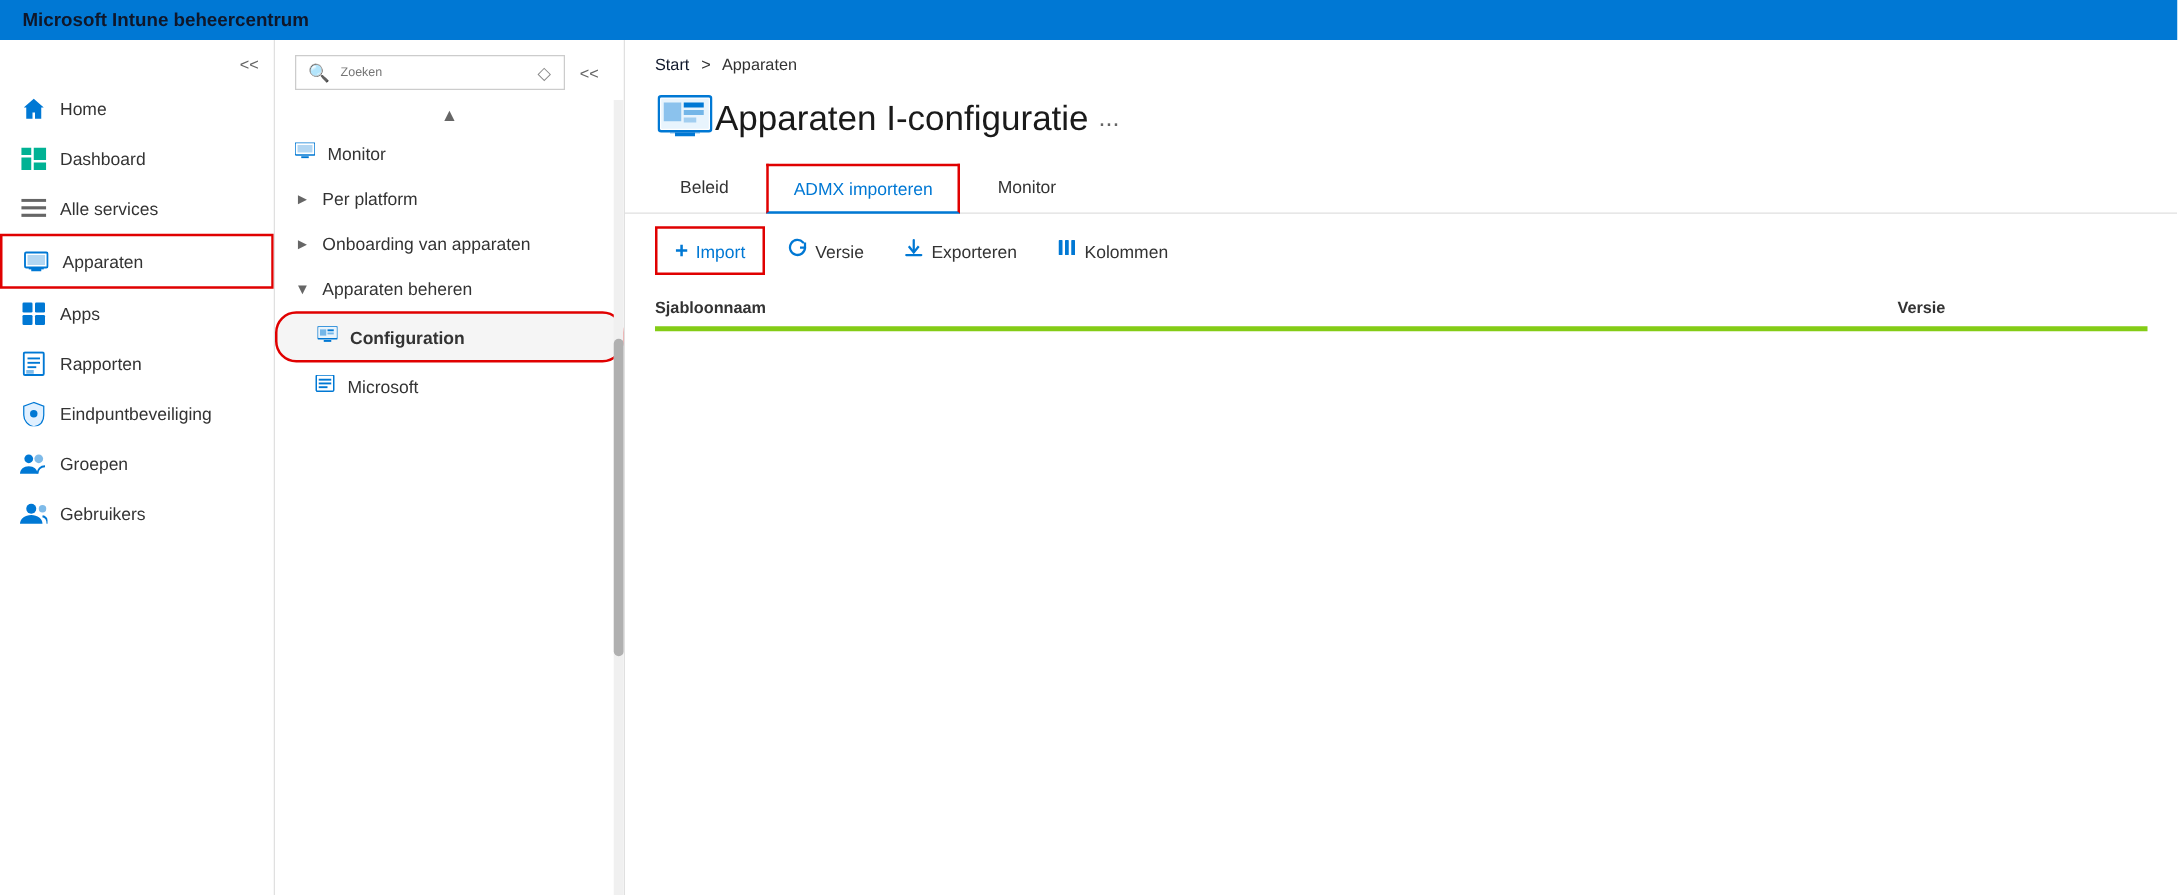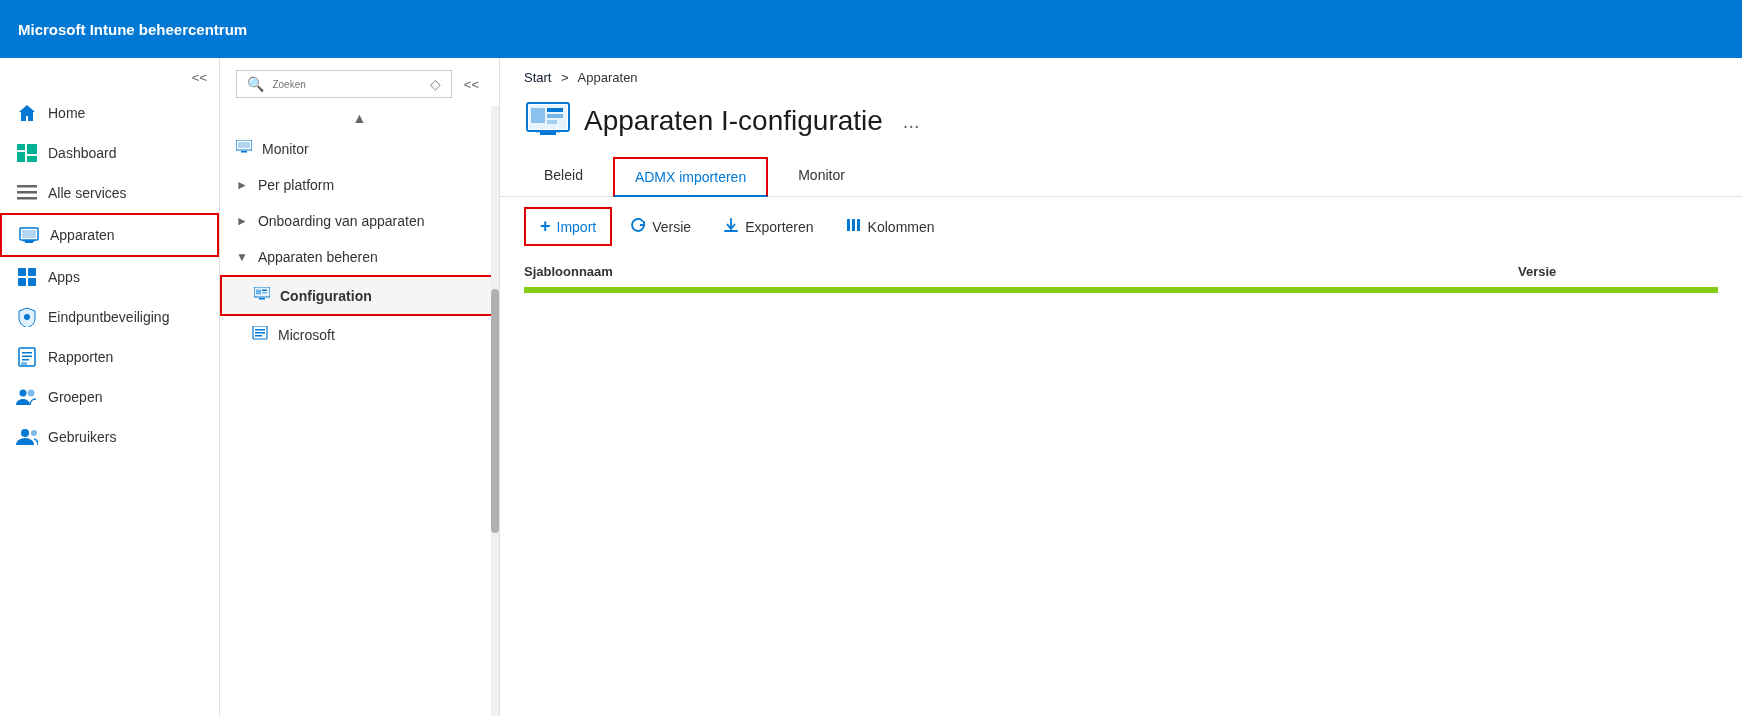--- a/index.html
+++ b/index.html
@@ -1,26 +1,26 @@
 <!DOCTYPE html>
 <html><head>
   <meta charset="utf-8">
   <style>
     * { margin: 0; padding: 0; box-sizing: border-box; }
     body { font-family: 'Segoe UI', sans-serif; font-size: 14px; background: #fff; display: flex; flex-direction: column; height: 716px; overflow: hidden; }
 
     
     .top-bar {
       background: #0078d4;
-      color: #ffffff;
+      color: #0f172a;
       padding: 0 18px;
       font-size: 15px;
       font-weight: 600;
       flex-shrink: 0;
-      height: 58px;
+      height: 32px;
       display: flex;
       align-items: center;
     }
 
     
     .main-layout {
       display: flex;
       flex: 1;
       overflow: hidden;
     }
@@ -145,20 +145,21 @@
     }
     .sub-nav-item .chevron { color: #666; font-size: 12px; }
     .sub-nav-item .icon { color: #0078d4; }
     .sub-nav-item.highlighted {
       border: 2px solid #e00000;
       background: #f5f5f5;
     }
 
     .sub-nav-indent {
       padding-left: 32px;
+      border-radius: 17px;
     }
 
     
     .scroll-track {
       position: absolute;
       right: 0;
       top: 0;
       bottom: 0;
       width: 8px;
       background: #f0f0f0;
@@ -184,21 +185,21 @@
       padding: 12px 24px 0;
       font-size: 13px;
       color: #0078d4;
     }
     .breadcrumb span { color: #333; }
 
     .page-header {
       display: flex;
       align-items: center;
       padding: 12px 24px;
-      gap: 12px;
+      gap: 0;
     }
     .page-icon {
       width: 48px;
       height: 48px;
       display: flex;
       align-items: center;
       justify-content: center;
       color: #0078d4;
       font-size: 28px;
     }
@@ -271,21 +272,21 @@
     }
     .toolbar-btn .btn-icon.download { color: #0078d4; }
 
     
     .data-table {
       padding: 0 24px;
       width: 100%;
     }
     .table-header {
       display: flex;
-      border-bottom: 6px solid #84cc16;
+      border-bottom: 4px solid #84cc16;
       padding: 8px 0;
     }
     .table-col {
       font-size: 13px;
       font-weight: 600;
       color: #333;
     }
     .col-name { flex: 1; }
     .col-version { width: 200px; }
   </style>
@@ -350,43 +351,43 @@
     <div class="sidebar-item">
       <span class="icon">
         <svg width="20" height="20" viewBox="0 0 20 20" fill="#0078d4">
           <rect x="1" y="1" width="8" height="8" rx="1"></rect>
           <rect x="11" y="1" width="8" height="8" rx="1"></rect>
           <rect x="1" y="11" width="8" height="8" rx="1"></rect>
           <rect x="11" y="11" width="8" height="8" rx="1"></rect>
         </svg>
       </span>
       <span class="label">Apps</span>
-    </div>
-
-    <div class="sidebar-item">
-      <span class="icon">
-        <svg width="18" height="20" viewBox="0 0 18 20" fill="#0078d4">
-          <path d="M9 1L1 4v7c0 4.5 3.5 8.5 8 9.5C14.5 19.5 17 15.5 17 11V4L9 1z" stroke="#0078d4" stroke-width="1" fill="#e0f0ff"></path>
-          <circle cx="9" cy="10" r="3" fill="#0078d4"></circle>
-        </svg>
-      </span>
-      <span class="label">Eindpuntbeveiliging</span>
     </div>
 
     <div class="sidebar-item">
       <span class="icon">
         <svg width="18" height="20" viewBox="0 0 18 20" fill="none">
           <rect x="1" y="1" width="16" height="18" rx="1" stroke="#0078d4" stroke-width="1.5" fill="none"></rect>
           <rect x="4" y="5" width="10" height="1.5" fill="#0078d4"></rect>
           <rect x="4" y="8.5" width="10" height="1.5" fill="#0078d4"></rect>
           <rect x="4" y="12" width="7" height="1.5" fill="#0078d4"></rect>
           <rect x="3" y="15" width="6" height="3" fill="#0078d4" opacity="0.5"></rect>
         </svg>
       </span>
       <span class="label">Rapporten</span>
+    </div>
+
+    <div class="sidebar-item">
+      <span class="icon">
+        <svg width="18" height="20" viewBox="0 0 18 20" fill="#0078d4">
+          <path d="M9 1L1 4v7c0 4.5 3.5 8.5 8 9.5C14.5 19.5 17 15.5 17 11V4L9 1z" stroke="#0078d4" stroke-width="1" fill="#e0f0ff"></path>
+          <circle cx="9" cy="10" r="3" fill="#0078d4"></circle>
+        </svg>
+      </span>
+      <span class="label">Eindpuntbeveiliging</span>
     </div>
 
     <div class="sidebar-item">
       <span class="icon">
         <svg width="22" height="18" viewBox="0 0 22 18" fill="#0078d4">
           <circle cx="7" cy="5" r="3.5"></circle>
           <circle cx="15" cy="5" r="3.5" opacity="0.5"></circle>
           <path d="M0 17c0-3.5 3-6 7-6s7 2.5 7 6" fill="#0078d4"></path>
           <path d="M14 17c0-3.5 2.5-6 6-6" stroke="#0078d4" stroke-width="1.5" fill="none"></path>
         </svg>

